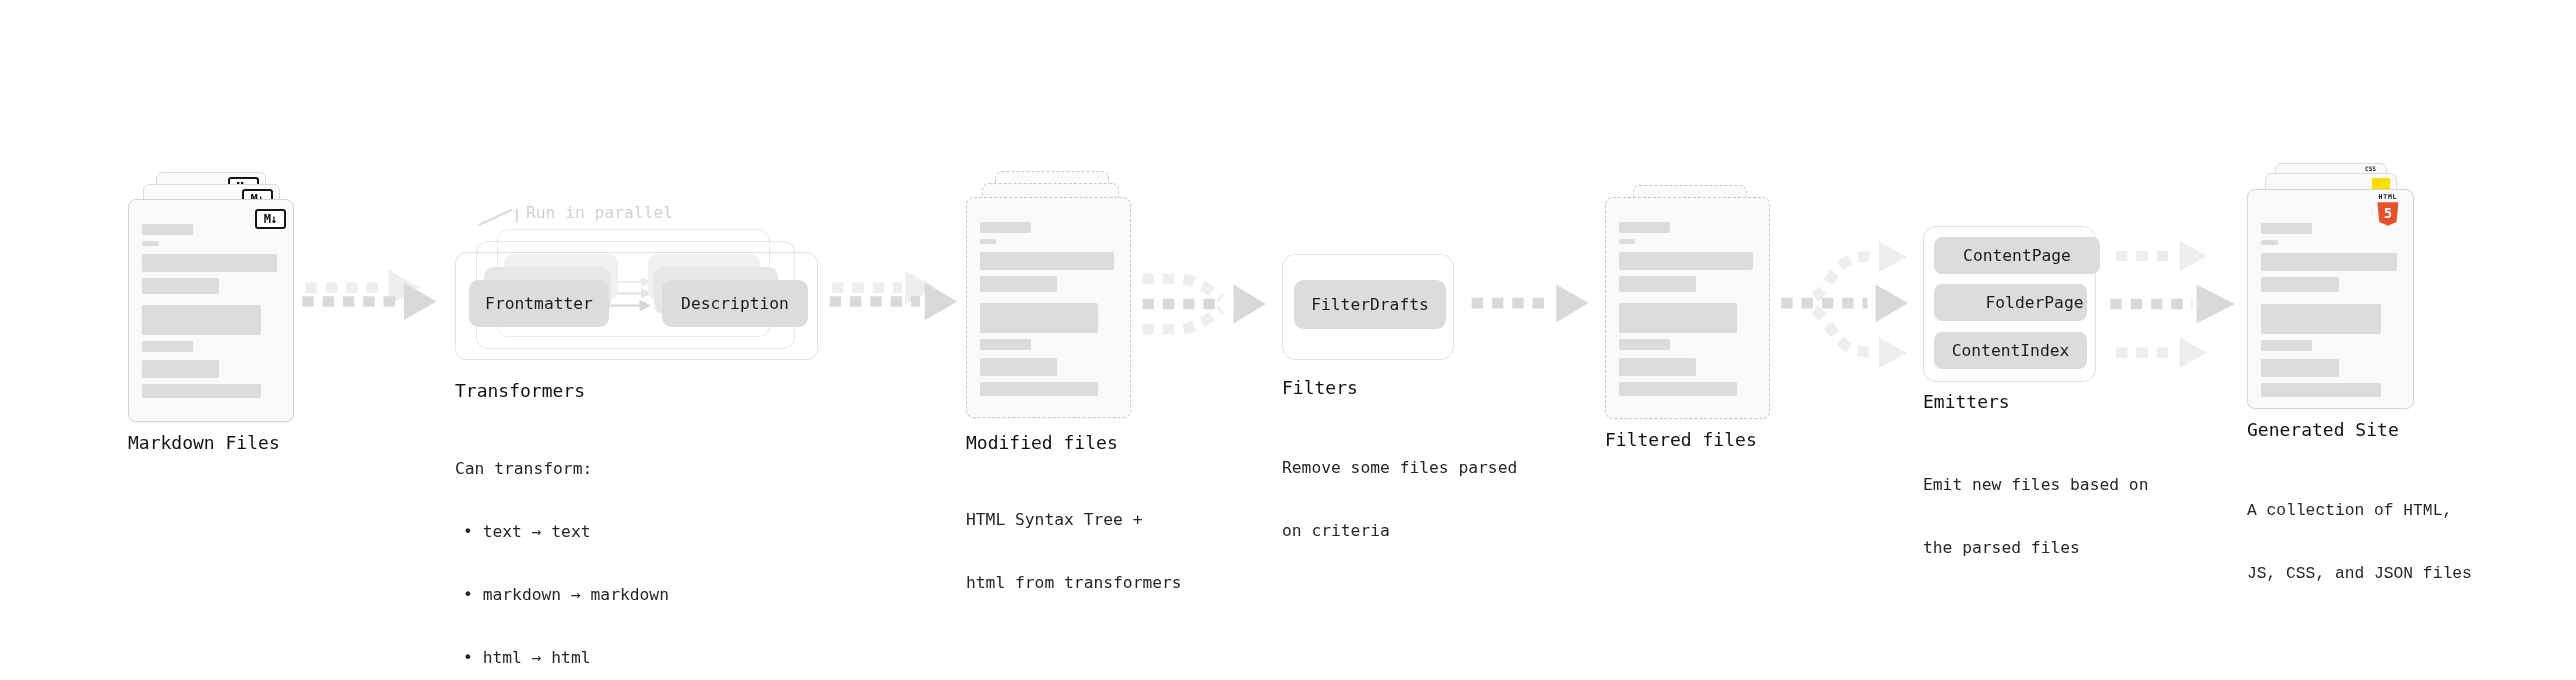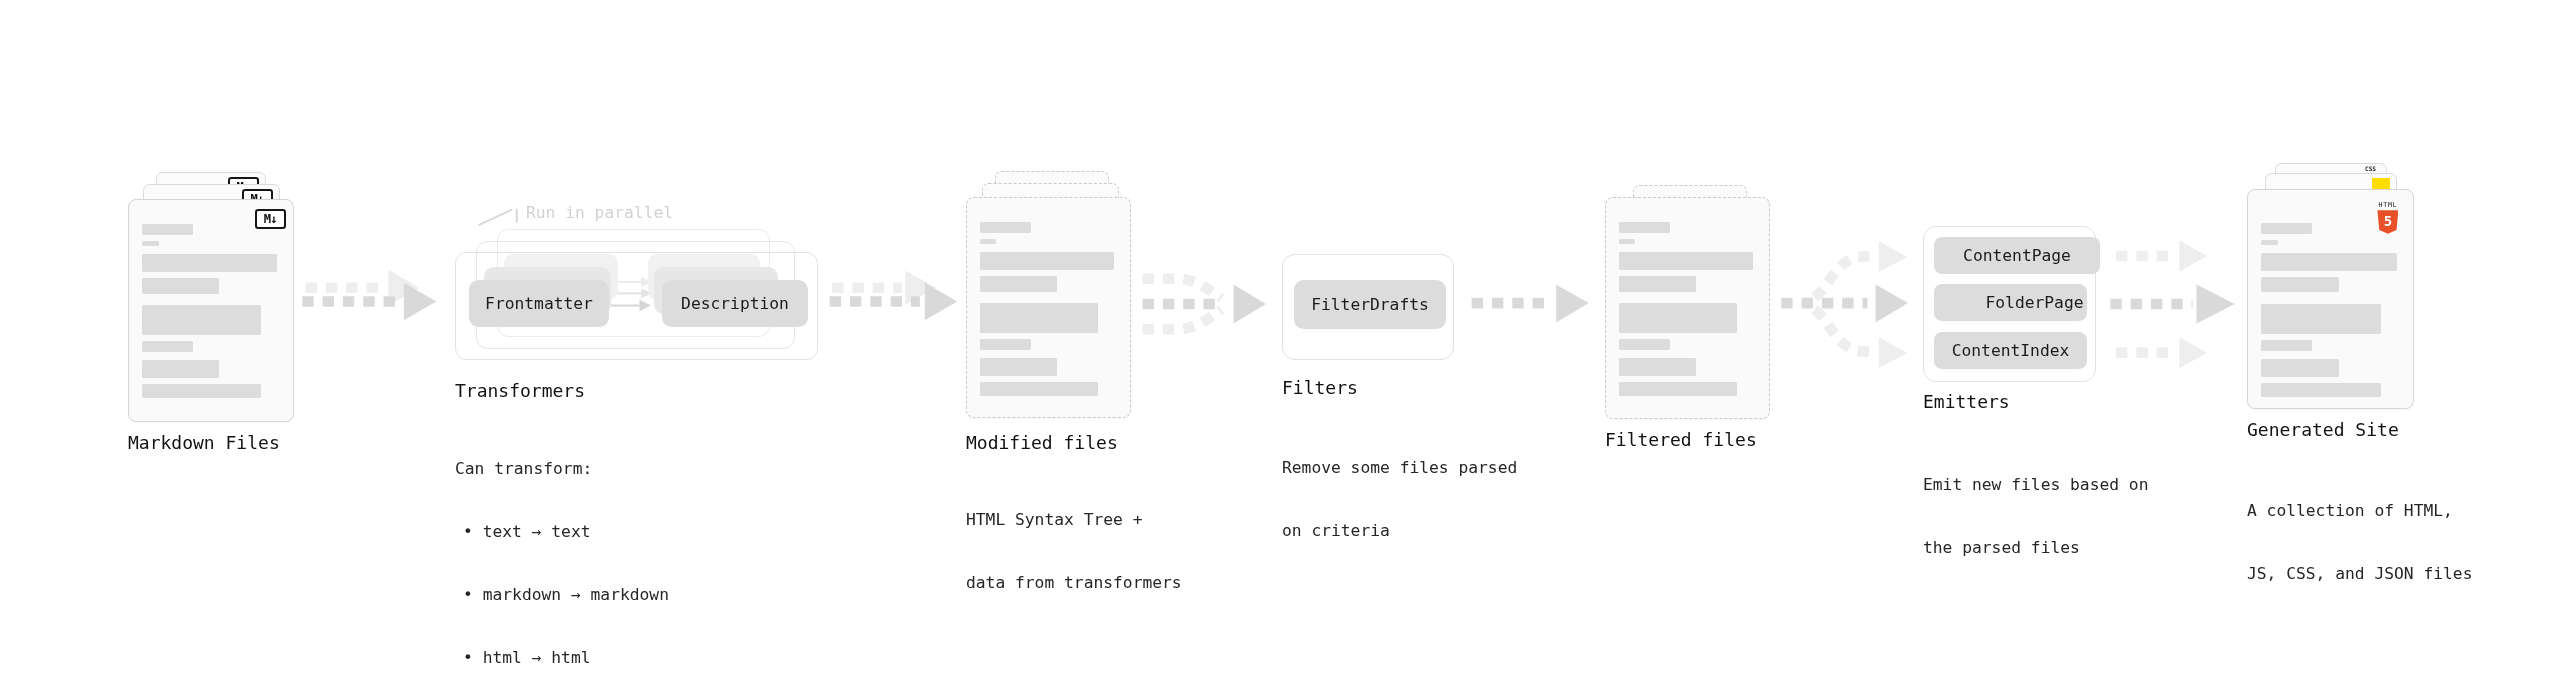--- a/index.html
+++ b/index.html
@@ -31,21 +31,21 @@
   .b7{width:56%;height:18px;margin-bottom:5.7px;}
   .b8{width:86%;height:14.6px;}
 
   
   .md-badge{position:absolute;top:9px;right:7.3px;width:31px;height:19.5px;
             border:2px solid #161616;border-radius:3.3px;background:#fff;
             display:flex;align-items:center;justify-content:center;
             font-weight:bold;font-size:12.2px;letter-spacing:-0.8px;color:#111;box-sizing:border-box;}
   .sheet .md-badge{top:4.1px;right:6.5px;}
   .html5-badge{position:absolute;top:4.1px;right:8.1px;width:34px;text-align:center;}
-  .html5-label{font-size:6.5px;font-weight:normal;letter-spacing:0.8px;color:#111;line-height:7.3px;margin-top:8px;}
+  .html5-label{font-size:6.5px;font-weight:bold;letter-spacing:0.8px;color:#111;line-height:7.3px;}
   .html5-shield{width:21px;height:23.6px;margin:0.8px auto 0;
                 background:var(--html5-orange);
                 clip-path:polygon(0 0,100% 0,91% 84%,50% 100%,9% 84%);
                 color:#fff;font-weight:bold;font-size:14px;line-height:23px;text-align:center;}
   .css-badge{position:absolute;top:2.4px;right:6.5px;width:18px;text-align:center;}
   .css-text{font-size:6.1px;font-weight:bold;color:#1a1a1a;line-height:6.5px;}
   .css-bar{height:2.8px;background:var(--css-blue);margin-top:1.2px;border-radius:0.8px;}
   .js-badge{position:absolute;top:4.1px;right:6.5px;width:18px;height:10.6px;background:var(--js-yellow);}
 
   
@@ -192,21 +192,21 @@
         <div class="bar b4"></div>
         <div class="bar b5"></div>
         <div class="bar b6"></div>
         <div class="bar b7"></div>
         <div class="bar b8"></div>
       </div>
     </div>
     <div class="title" style="left:966px;top:431px;">Modified files</div>
     <div class="desc" style="left:966px;top:467px;">
       <div>HTML Syntax Tree +</div>
-      <div>data from transformers</div>
+      <div>html from transformers</div>
     </div>
   </div>
 
   <div>
     <div class="box bg" style="left:1282px;top:254px;width:172px;height:106px;border-radius:13px;"></div>
     <div class="pill" style="left:1294px;top:280px;width:152px;height:49px;">FilterDrafts</div>
     <div class="title" style="left:1282px;top:376px;">Filters</div>
     <div class="desc" style="left:1282px;top:415px;">
       <div>Remove some files parsed</div>
       <div>on criteria</div>
@@ -262,20 +262,20 @@
         <div class="bar b2"></div>
         <div class="bar b3"></div>
         <div class="bar b4"></div>
         <div class="bar b5"></div>
         <div class="bar b6"></div>
         <div class="bar b7"></div>
         <div class="bar b8"></div>
       </div>
     </div>
     <div class="title" style="left:2247px;top:418px;">Generated Site</div>
-    <div class="desc" style="left:2247px;top:458px;">
+    <div class="desc" style="left:2247px;top:458px;font-family:Liberation Mono, monospace;">
       <div>A collection of HTML,</div>
       <div>JS, CSS, and JSON files</div>
     </div>
   </div>
 
 </div>
 
 
 </body></html>

